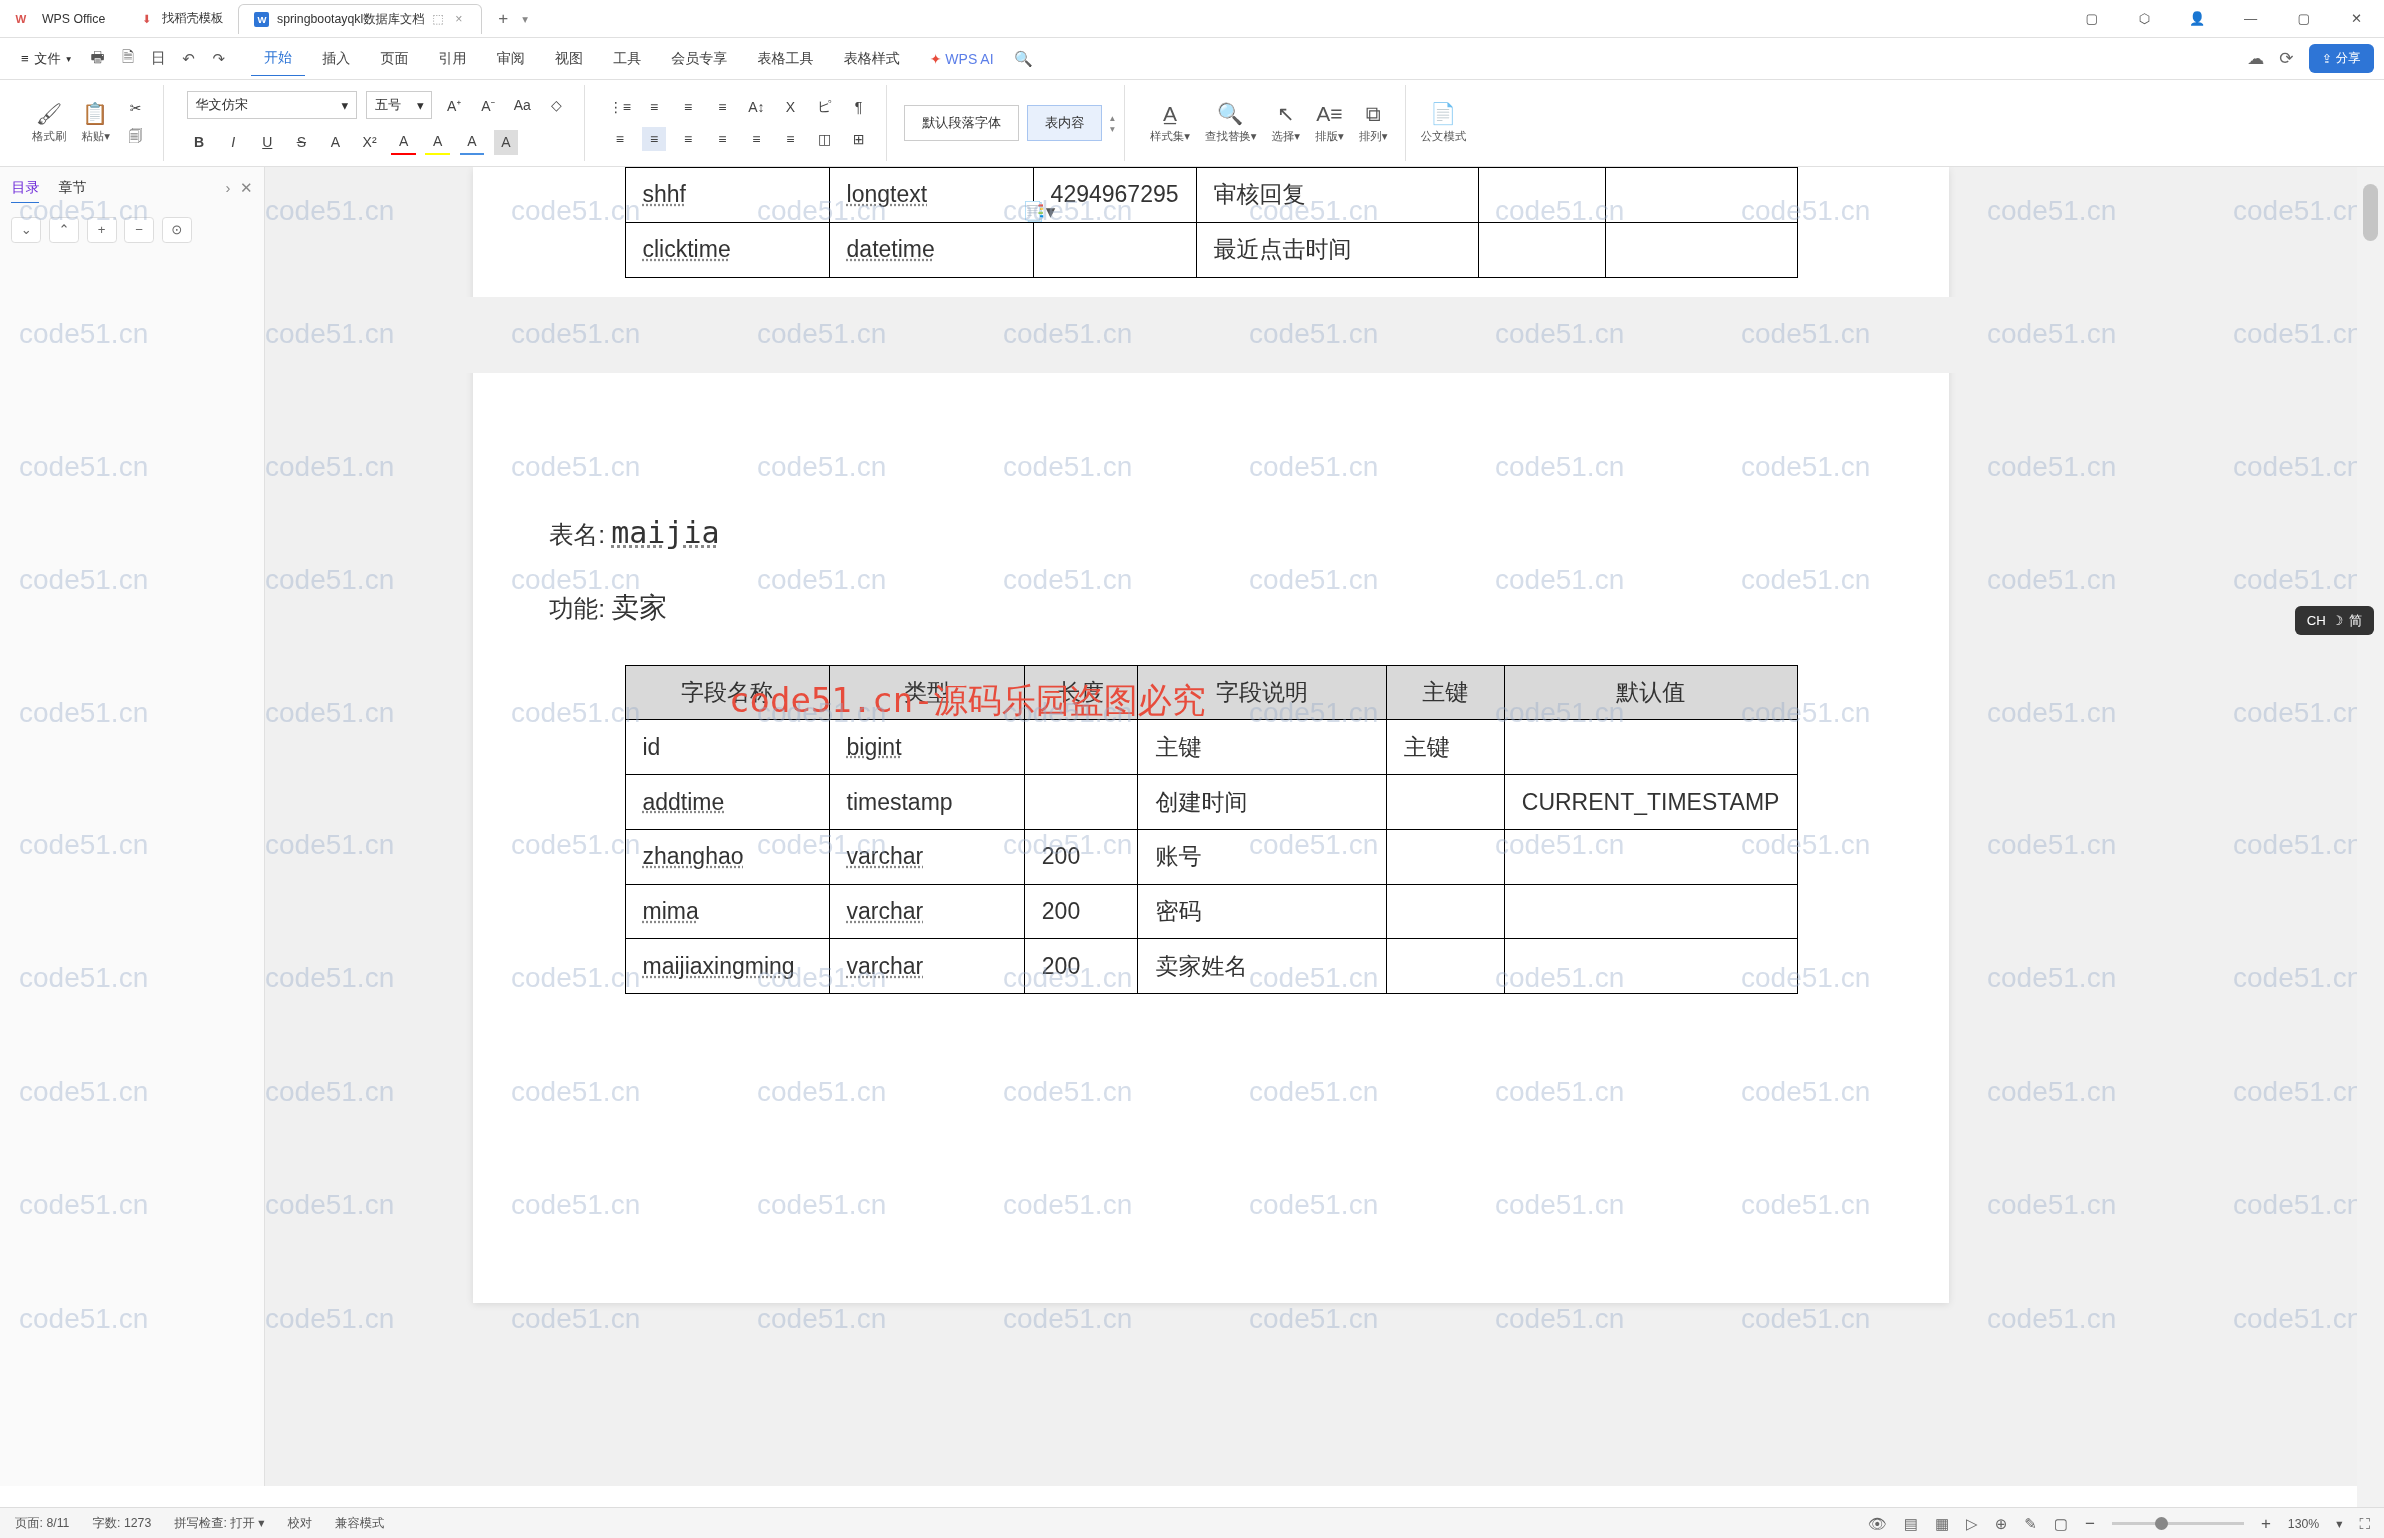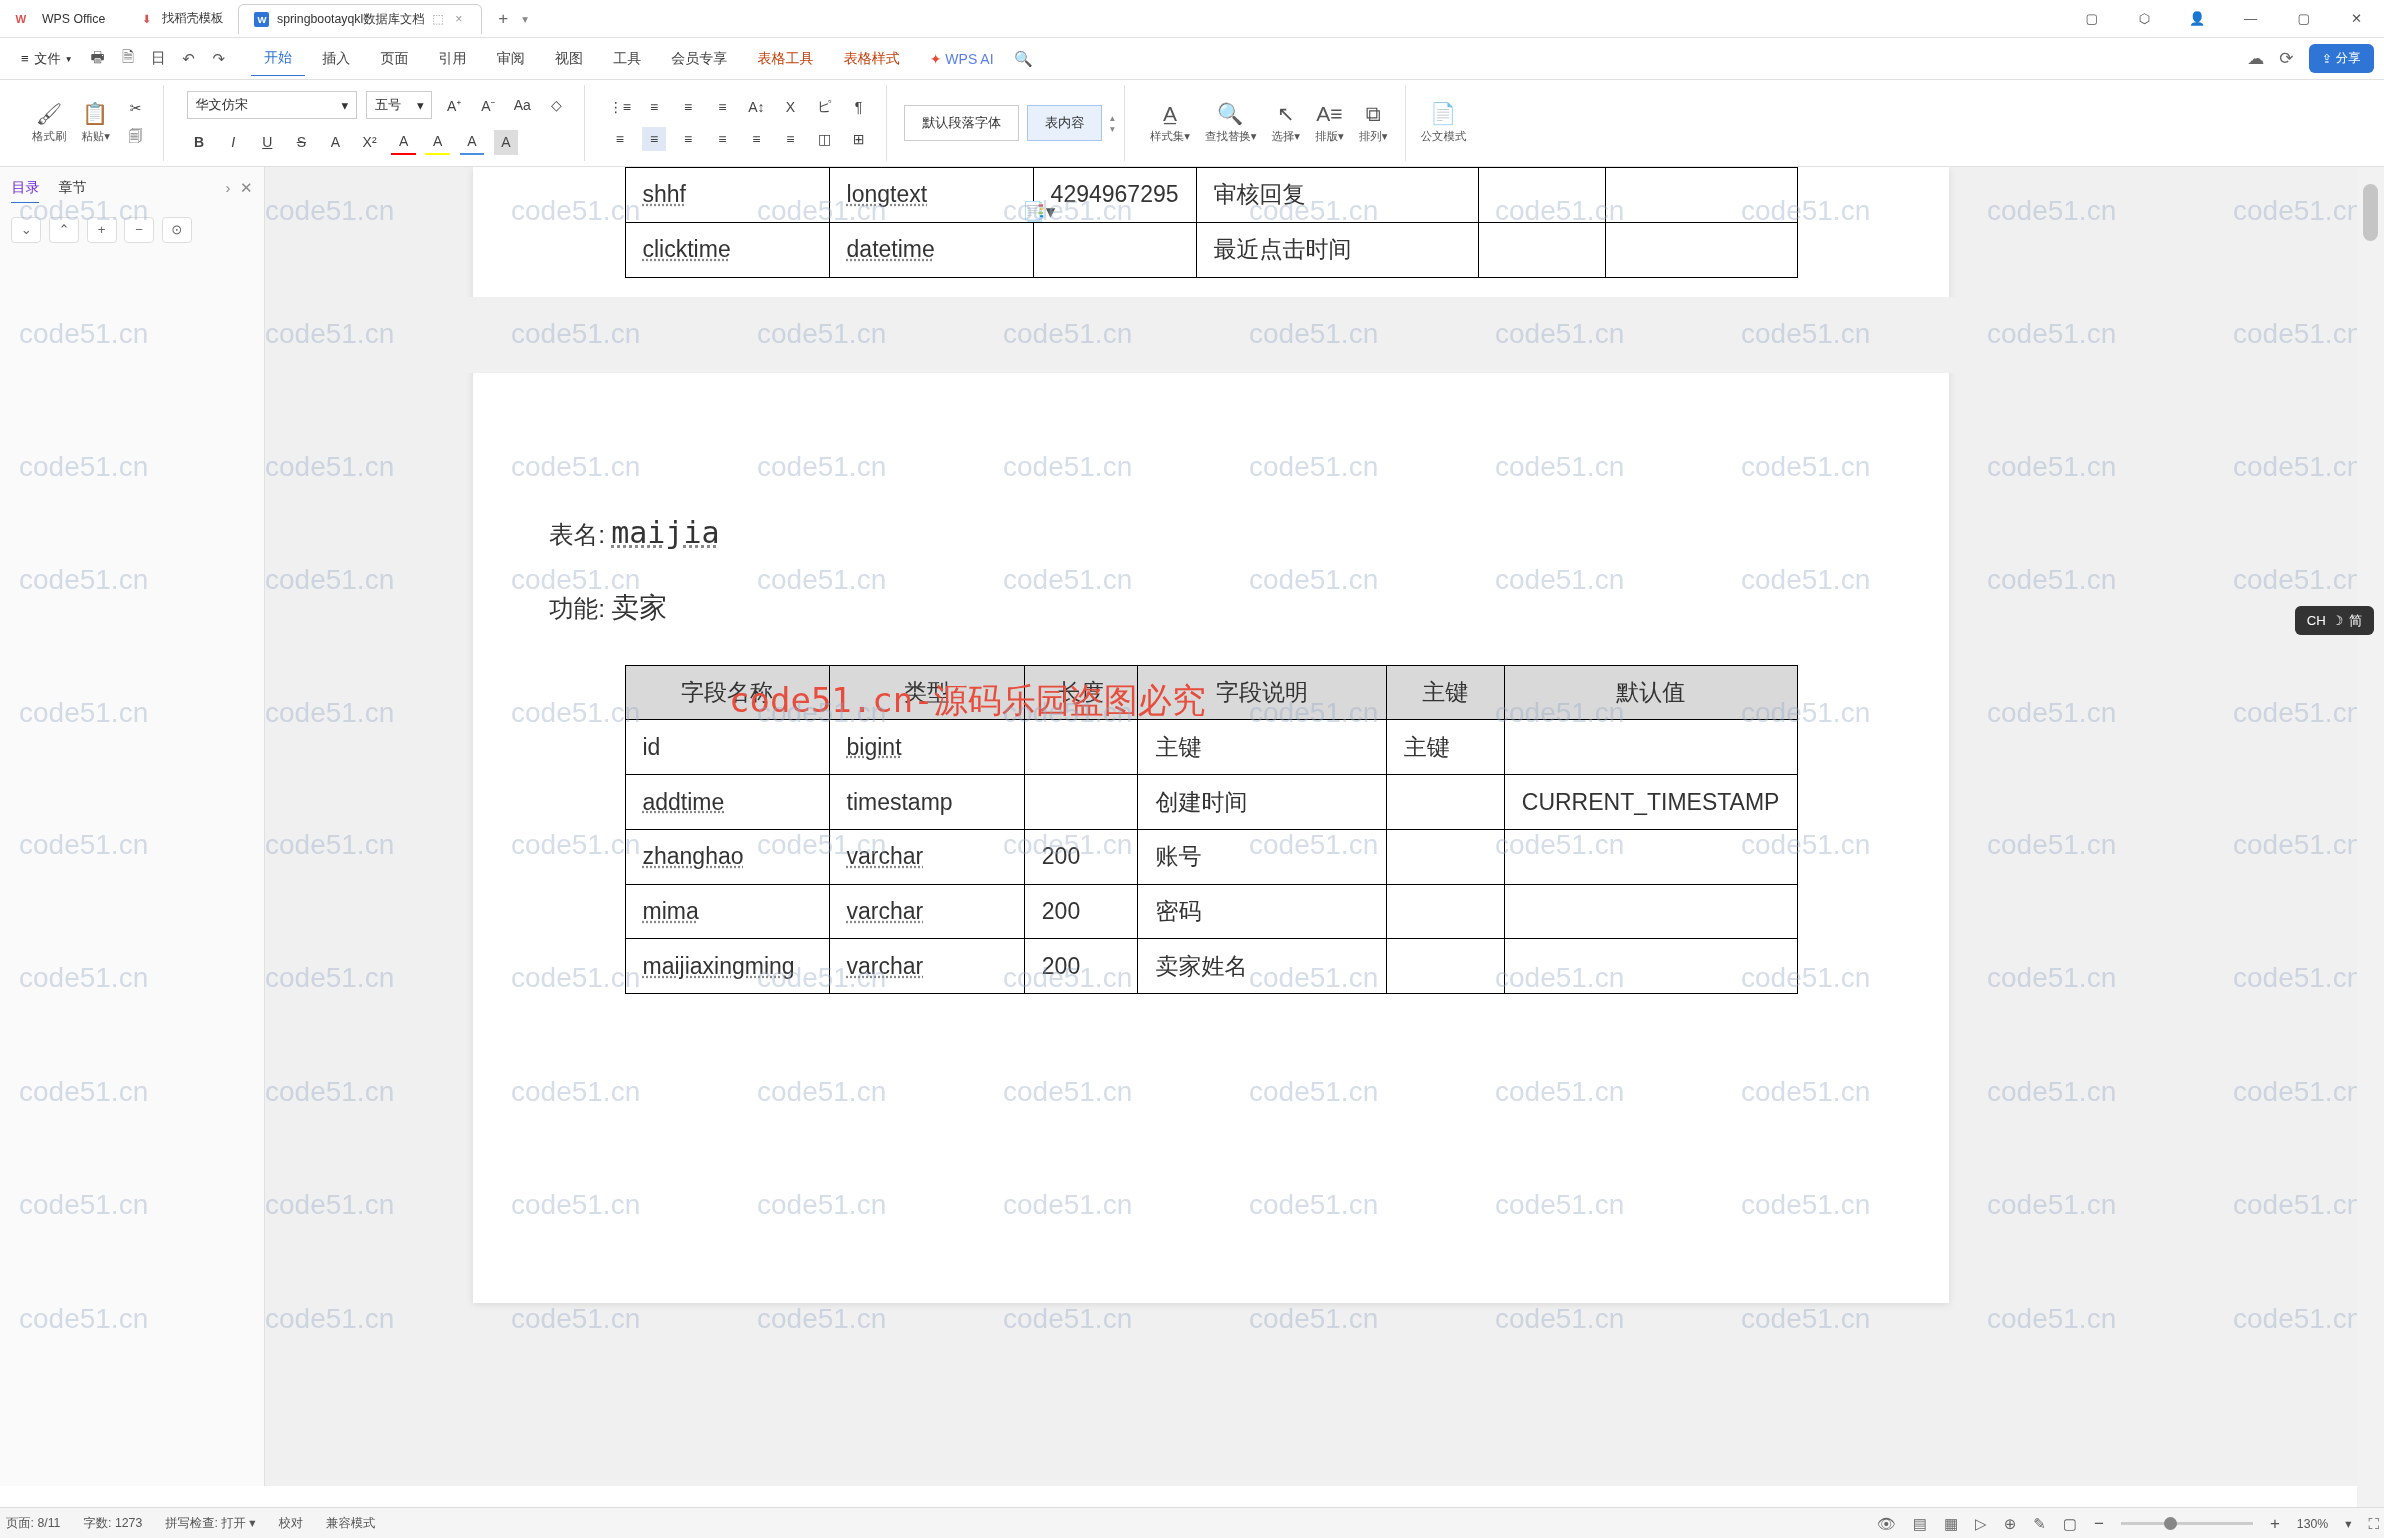--- a/index.html
+++ b/index.html
@@ -12,21 +12,21 @@
 .tab-close{width:15px;height:15px;display:inline-flex;align-items:center;justify-content:center;color:#999}
 .tab-add{width:26.5px;height:26.5px;display:flex;align-items:center;justify-content:center;color:#666;font-size:17px;margin-left:7.6px}
 .title-right{margin-left:auto;display:flex;align-items:center;gap:19px;padding-right:11.4px}
 .win-btn{width:34px;height:28px;display:flex;align-items:center;justify-content:center;font-size:13.2px;color:#555}
 .menu-bar{height:42px;display:flex;align-items:center;padding:0 11.4px;border-bottom:0.9px solid #e0e0e0;gap:3.8px}
 .file-btn{display:flex;align-items:center;gap:5.7px;padding:3.8px 9.5px;font-size:13.2px}
 .menu-icons{display:flex;gap:3.8px;margin-right:15px}
 .menu-icon{width:26.5px;height:26.5px;display:flex;align-items:center;justify-content:center;color:#555;font-size:15px}
 .menu-tab{padding:7.6px 13.2px;font-size:14px;cursor:pointer;color:#444}
 .menu-tab.active{color:#2e75d6;border-bottom:1.9px solid #2e75d6}
-.menu-tab.blue{color:#c2410c}
+.menu-tab.blue{color:#404040}
 .menu-tab.ai{color:#5b7ee8;display:flex;align-items:center;gap:3.8px}
 .menu-right{margin-left:auto;display:flex;align-items:center;gap:15px}
 .share-btn{background:#2e75d6;color:#fff;padding:5.7px 13.2px;border-radius:5.7px;font-size:12.3px;display:flex;align-items:center;gap:3.8px}
 .ribbon{height:87px;display:flex;align-items:center;padding:0 15px;border-bottom:0.9px solid #e0e0e0;gap:7.6px}
 .ribbon-group{display:flex;align-items:center;height:76px;border-right:0.9px solid #e0e0e0;padding:0 9.5px}
 .ribbon-vbtn{display:flex;flex-direction:column;align-items:center;justify-content:center;gap:3.8px;padding:3.8px 7.6px;font-size:11.4px;color:#555}
 .ribbon-vbtn .icn{font-size:21px}
 .ribbon-col{display:flex;flex-direction:column;gap:5.7px;padding:0 5.7px}
 .font-sel{border:0.9px solid #ccc;padding:3.8px 7.6px;display:flex;align-items:center;width:170px;font-size:13.2px}
 .size-sel{border:0.9px solid #ccc;padding:3.8px 7.6px;display:flex;align-items:center;width:66px;font-size:13.2px}
@@ -45,21 +45,21 @@
 .page{position:absolute;left:208px;top:0;width:1476px;background:#fff;min-height:1136px;padding:0;box-shadow:0 1.9px 7.6px rgba(0,0,0,.1)}
 .page-split{height:76px;background:#f0f0f0;margin:19px -95px}
 .watermark{position:absolute;color:rgba(150,170,200,.4);font-size:28px;pointer-events:none;white-space:nowrap;font-family:Arial}
 .wm-red{position:absolute;color:#e74c3c;font-size:34px;font-weight:500;font-family:monospace;pointer-events:none}
 table.dtable{border-collapse:collapse;margin:0 auto;font-family:"SimSun",serif;font-size:23px}
 table.dtable th,table.dtable td{border:0.9px solid #000;padding:11.4px 17px;vertical-align:middle}
 table.dtable th{background:#d9d9d9;font-weight:normal}
 .tbl-label{font-size:24.6px;font-family:"SimSun",serif;margin-left:76px}
 .tbl-name{font-family:monospace;font-size:30px}
 .combo-icon{position:absolute;left:549px;top:33px;font-size:19px;color:#555}
-.status-bar{position:absolute;bottom:0;left:0;right:0;height:32px;background:#f5f5f5;border-top:0.9px solid #ddd;display:flex;align-items:center;padding:0 6px;font-size:12.3px;color:#555;gap:23px}
+.status-bar{position:absolute;bottom:0;left:0;right:0;height:32px;background:#f5f5f5;border-top:0.9px solid #ddd;display:flex;align-items:center;padding:0 15px;font-size:12.3px;color:#555;gap:23px}
 .status-right{margin-left:auto;display:flex;align-items:center;gap:17px}
 .status-icon{font-size:15px;color:#666}
 .scroll-track{position:absolute;right:0;top:167px;bottom:32px;width:28px;background:#f2f2f2}
 .scroll-thumb{position:absolute;left:5.7px;width:15px;background:#c5c5c5;border-radius:7.6px}
 .ime-badge{position:absolute;right:11.4px;top:606px;background:#333;color:#fff;padding:5.7px 11.4px;border-radius:5.7px;font-size:13.2px;display:flex;align-items:center;gap:5.7px}
 .und{text-decoration:underline dotted #888}
 </style>
 </head>
 <body>
 

